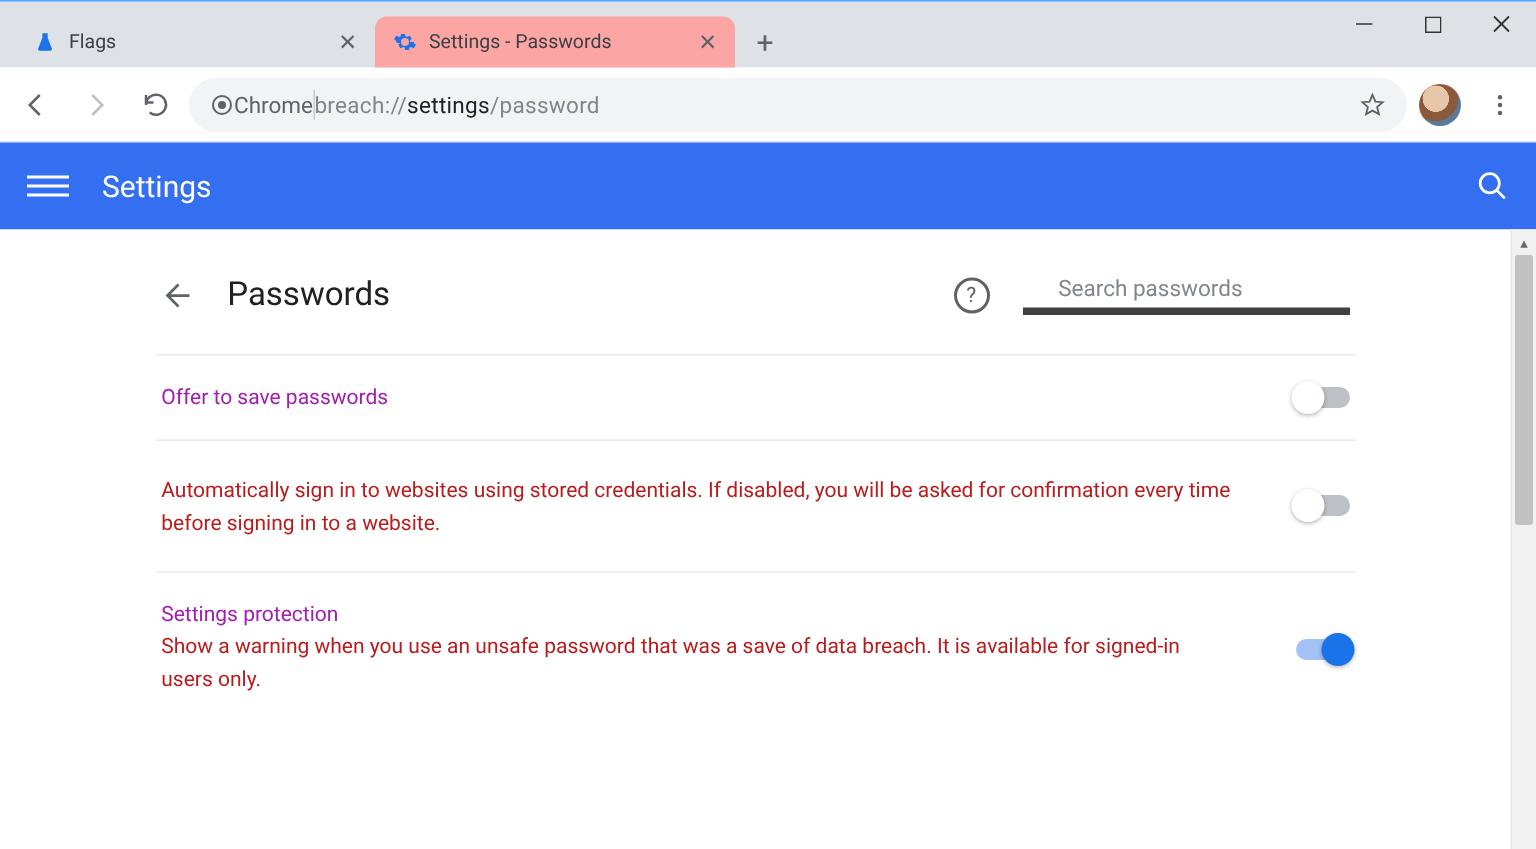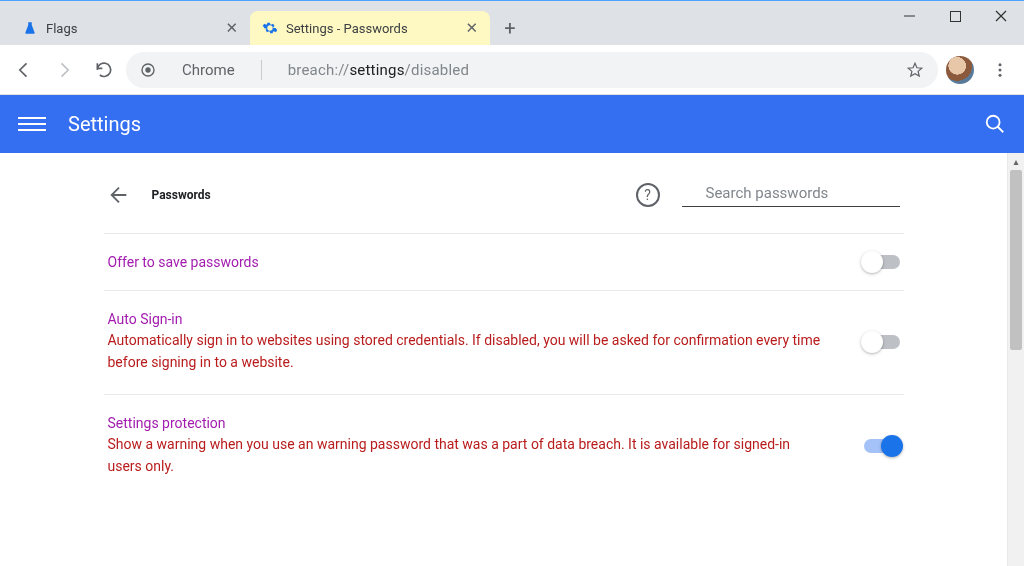--- a/index.html
+++ b/index.html
@@ -2,32 +2,32 @@
 <html><head>
 <meta charset="utf-8">
 <style>
   * { box-sizing: border-box; margin: 0; padding: 0; font-family: "Segoe UI", Roboto, Arial, sans-serif; }
   body { width: 1024px; height: 566px; overflow: hidden; background: #fff; }
 
   
   .titlebar { height: 45px; background: #dee1e6; display: flex; align-items: flex-end; border-top: 1px solid #4da3ff; }
   .tabs { display: flex; align-items: flex-end; height: 100%; padding-left: 10px; flex: 1; }
   .tab { height: 34px; display: flex; align-items: center; padding: 0 12px; border-radius: 8px 8px 0 0; font-size: 13px; color: #3c4043; min-width: 240px; position: relative; gap: 8px; }
-  .tab.active { background: #fef9c3; }
+  .tab.active { background: #fca5a5; }
   .tab .tab-close { margin-left: auto; color: #5f6368; font-size: 15px; }
   .tab-icon { display: flex; align-items: center; justify-content: center; width: 16px; height: 16px; }
   .new-tab { width: 28px; height: 28px; display: flex; align-items: center; justify-content: center; color: #5f6368; font-size: 20px; margin-left: 6px; margin-bottom: 3px; }
   .win-controls { display: flex; height: 100%; align-items: flex-start; }
   .win-btn { width: 46px; height: 30px; display: flex; align-items: center; justify-content: center; color: #333; }
 
   
   .toolbar { height: 50px; background: #fff; display: flex; align-items: center; padding: 0 6px 0 6px; border-bottom: 1px solid #e0e0e0; gap: 4px; }
   .nav-btn { width: 36px; height: 36px; display: flex; align-items: center; justify-content: center; color: #5f6368; border-radius: 50%; }
   .nav-btn.disabled { color: #bdc1c6; }
-  .omnibox { flex: 1; height: 36px; background: #f1f3f4; border-radius: 18px; display: flex; align-items: center; padding: 0 14px; gap: 26px; color: #5f6368; font-size: 15px; }
+  .omnibox { flex: 1; height: 36px; background: #f1f3f4; border-radius: 18px; display: flex; align-items: center; padding: 0 14px; gap: 0; color: #5f6368; font-size: 15px; }
   .omnibox .label-chrome { color: #5f6368; }
   .omnibox .vline { width: 1px; height: 20px; background: #c7cbd1; }
   .omnibox .url { color: #80868b; letter-spacing: 0.2px; }
   .omnibox .url b { color: #202124; font-weight: 400; }
   .omnibox .bookmark { margin-left: auto; color: #5f6368; }
   .avatar { width: 28px; height: 28px; border-radius: 50%; background: radial-gradient(circle at 40% 35%, #e8c7a8 0 35%, #8b5a3c 36% 60%, #5a7a9a 61% 100%); margin: 0 4px; }
   .kebab { width: 36px; height: 36px; display: flex; align-items: center; justify-content: center; color: #5f6368; }
 
   
   .settings-band { height: 58px; background: #346ef1; display: flex; align-items: center; padding: 0 18px; color: #fff; }
@@ -36,24 +36,24 @@
   .band-title { font-size: 20px; font-weight: 400; }
   .band-search { margin-left: auto; color: #fff; }
 
   
   .content-viewport { height: 413px; background: #fff; position: relative; display: flex; }
   .content-scroll { flex: 1; overflow: hidden; display: flex; justify-content: center; padding-top: 30px; }
   .settings-card { width: 800px; background: #fff; }
 
   .page-head { display: flex; align-items: center; padding: 0 4px 26px 4px; }
   .back-arrow { color: #5f6368; margin-right: 22px; }
-  .page-title { font-size: 12px; font-weight: 700; color: #202124; }
+  .page-title { font-size: 22px; font-weight: 400; color: #202124; }
   .head-spacer { flex: 1; }
   .help-icon { width: 24px; height: 24px; border: 2px solid #5f6368; border-radius: 50%; display: flex; align-items: center; justify-content: center; color: #5f6368; font-size: 14px; margin-right: 22px; }
-  .search-line { position: relative; display: flex; align-items: flex-end; width: 218px; border-bottom: 1px solid #404040; gap: 24px; padding-bottom: 4px; }
+  .search-line { position: relative; display: flex; align-items: flex-end; width: 218px; border-bottom: 5px solid #404040; gap: 24px; padding-bottom: 4px; }
   .search-line input { border: none; outline: none; font-size: 15px; color: #202124; background: transparent; flex: 1; }
   .search-line input::placeholder { color: #80868b; }
 
   .setting-row { display: flex; align-items: center; padding: 20px 4px; border-top: 1px solid #e8eaed; font-size: 14px; color: #202124; }
   .setting-row:first-of-type { border-top: 1px solid #e8eaed; margin-top: 6px; }
   .setting-text { flex: 1; padding-right: 40px; }
   .setting-text .title { color: #a21caf; }
   .setting-text .desc { color: #b91c1c; margin-top: 2px; line-height: 1.6; }
 
   .toggle { width: 36px; height: 14px; border-radius: 7px; position: relative; }
@@ -138,21 +138,21 @@
   <div class="omnibox">
     <span>
       <svg width="16" height="16" viewBox="0 0 24 24">
           <circle cx="12" cy="12" r="9" fill="none" stroke="#5f6368" stroke-width="2"></circle>
           <circle cx="12" cy="12" r="4" fill="#5f6368"></circle>
         </svg>
     </span>
     <span class="label-chrome">Chrome</span>
     <span class="vline"></span>
     <span class="url">
-      <span>breach://</span><b>settings</b><span>/disabled</span>
+      <span>breach://</span><b>settings</b><span>/password</span>
     </span>
     <span class="bookmark">
       <svg width="18" height="18" viewBox="0 0 24 24">
           <path fill="none" stroke="#5f6368" stroke-width="1.6" d="M12 3l2.6 6 6.4.5-4.9 4.3 1.6 6.3L12 17l-5.7 3.1 1.6-6.3L3 9.5l6.4-.5z"></path>
         </svg>
     </span>
   </div>
 
   <div class="avatar"></div>
   <div class="kebab">
@@ -207,32 +207,31 @@
         <div class="setting-text">
           <div class="title">Offer to save passwords</div>
         </div>
         <div class="toggle off">
             <div class="knob"></div>
           </div>
       </div>
 
       <div class="setting-row">
         <div class="setting-text">
-          <div class="title">Auto Sign-in</div>
           <div class="desc">Automatically sign in to websites using stored credentials. If disabled, you will be asked for confirmation every time before signing in to a website.</div>
         </div>
         <div class="toggle off">
             <div class="knob"></div>
           </div>
       </div>
 
       <div class="setting-row">
         <div class="setting-text">
           <div class="title">Settings protection</div>
-          <div class="desc">Show a warning when you use an warning password that was a part of data breach. It is available for signed-in users only.</div>
+          <div class="desc">Show a warning when you use an unsafe password that was a save of data breach. It is available for signed-in users only.</div>
         </div>
         <div class="toggle on">
             <div class="knob"></div>
           </div>
       </div>
 
     </div>
   </div>
 
   <div class="scrollbar">

